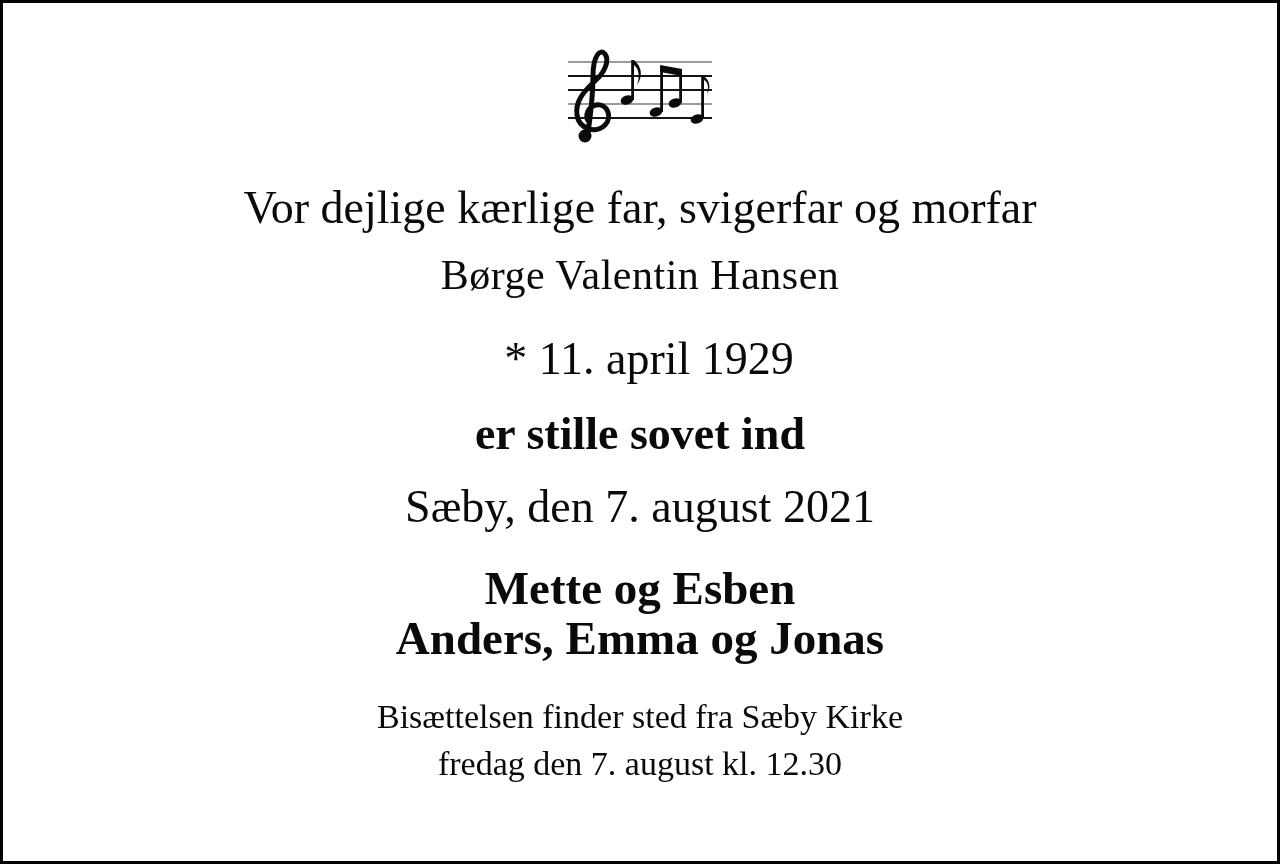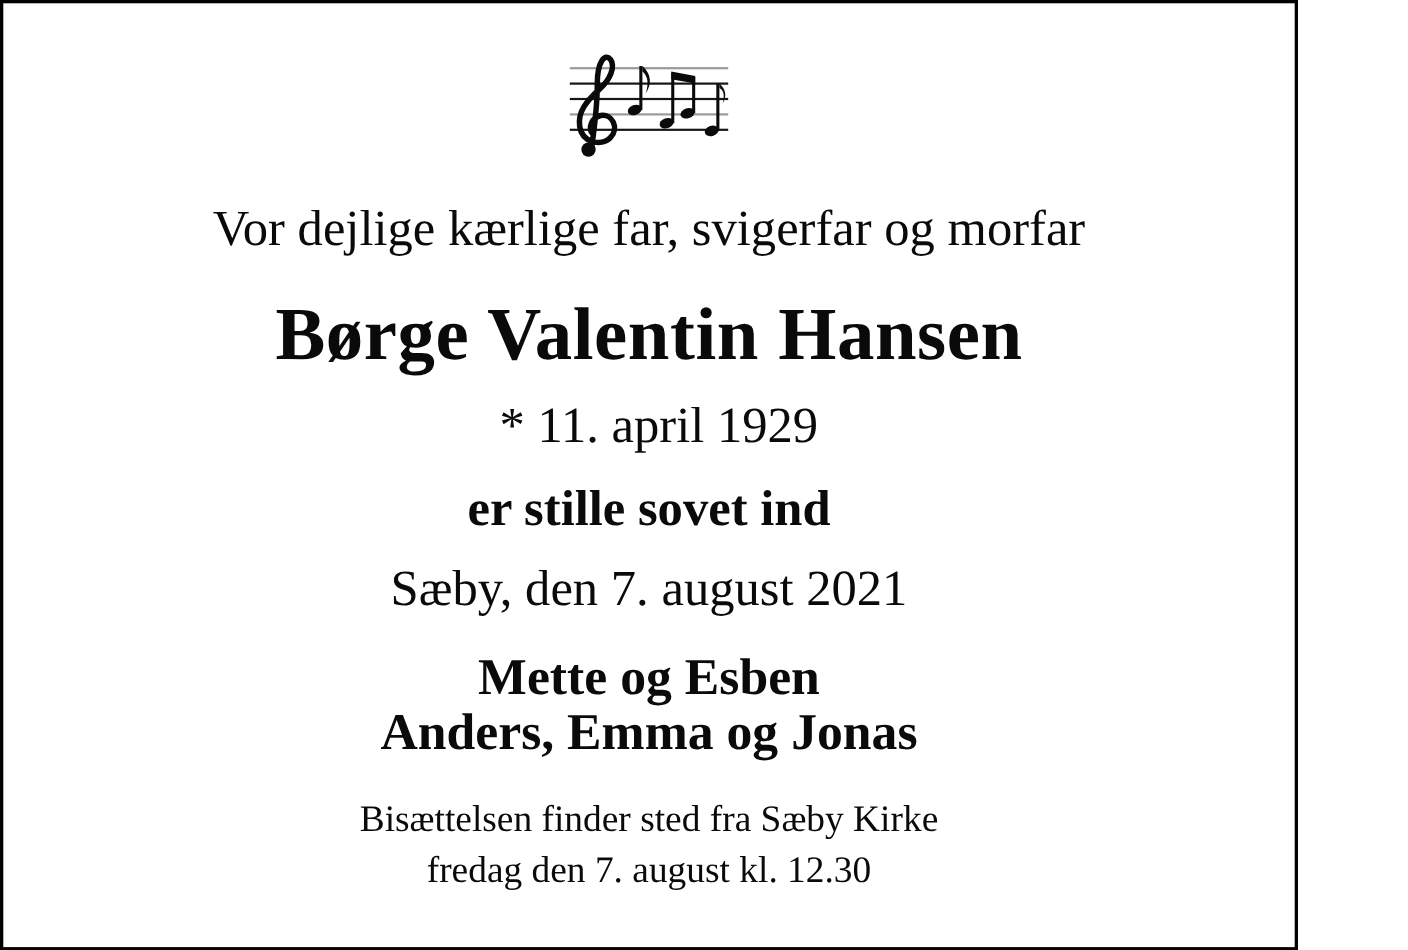--- a/index.html
+++ b/index.html
@@ -8,44 +8,44 @@
     --text: #0a0a0a;
   }
   * { margin: 0; padding: 0; box-sizing: border-box; }
   html, body { background: #fff; }
   body {
     width: 1280px;
     height: 864px;
     font-family: "Liberation Serif", serif;
   }
   .notice {
-    width: 1180px;
+    width: 1280px;
     height: 864px;
     background: var(--background);
     border: 3px solid var(--border);
     color: var(--text);
     text-align: center;
     overflow: hidden;
   }
   .music {
     margin: 37px auto 0;
     width: 160px;
     height: 112px;
   }
   .intro {
     margin: 30px 0 0;
     font-size: 46px;
     line-height: 52px;
     font-weight: 400;
   }
   .name {
-    margin: 32px 0 0;
-    font-size: 68px;
+    margin: 4px 0 0;
+    font-size: 42px;
     line-height: 74px;
-    font-weight: 700;
+    font-weight: 400;
     letter-spacing: 0.5px;
   }
   .body-line {
     font-size: 46px;
     line-height: 50px;
     font-weight: 400;
   }
   .birth   { margin: 22px 0 0; padding-left: 18px; }
   .passing { margin: 25px 0 0; font-weight: bold; }
   .place   { margin: 23px 0 0; }

